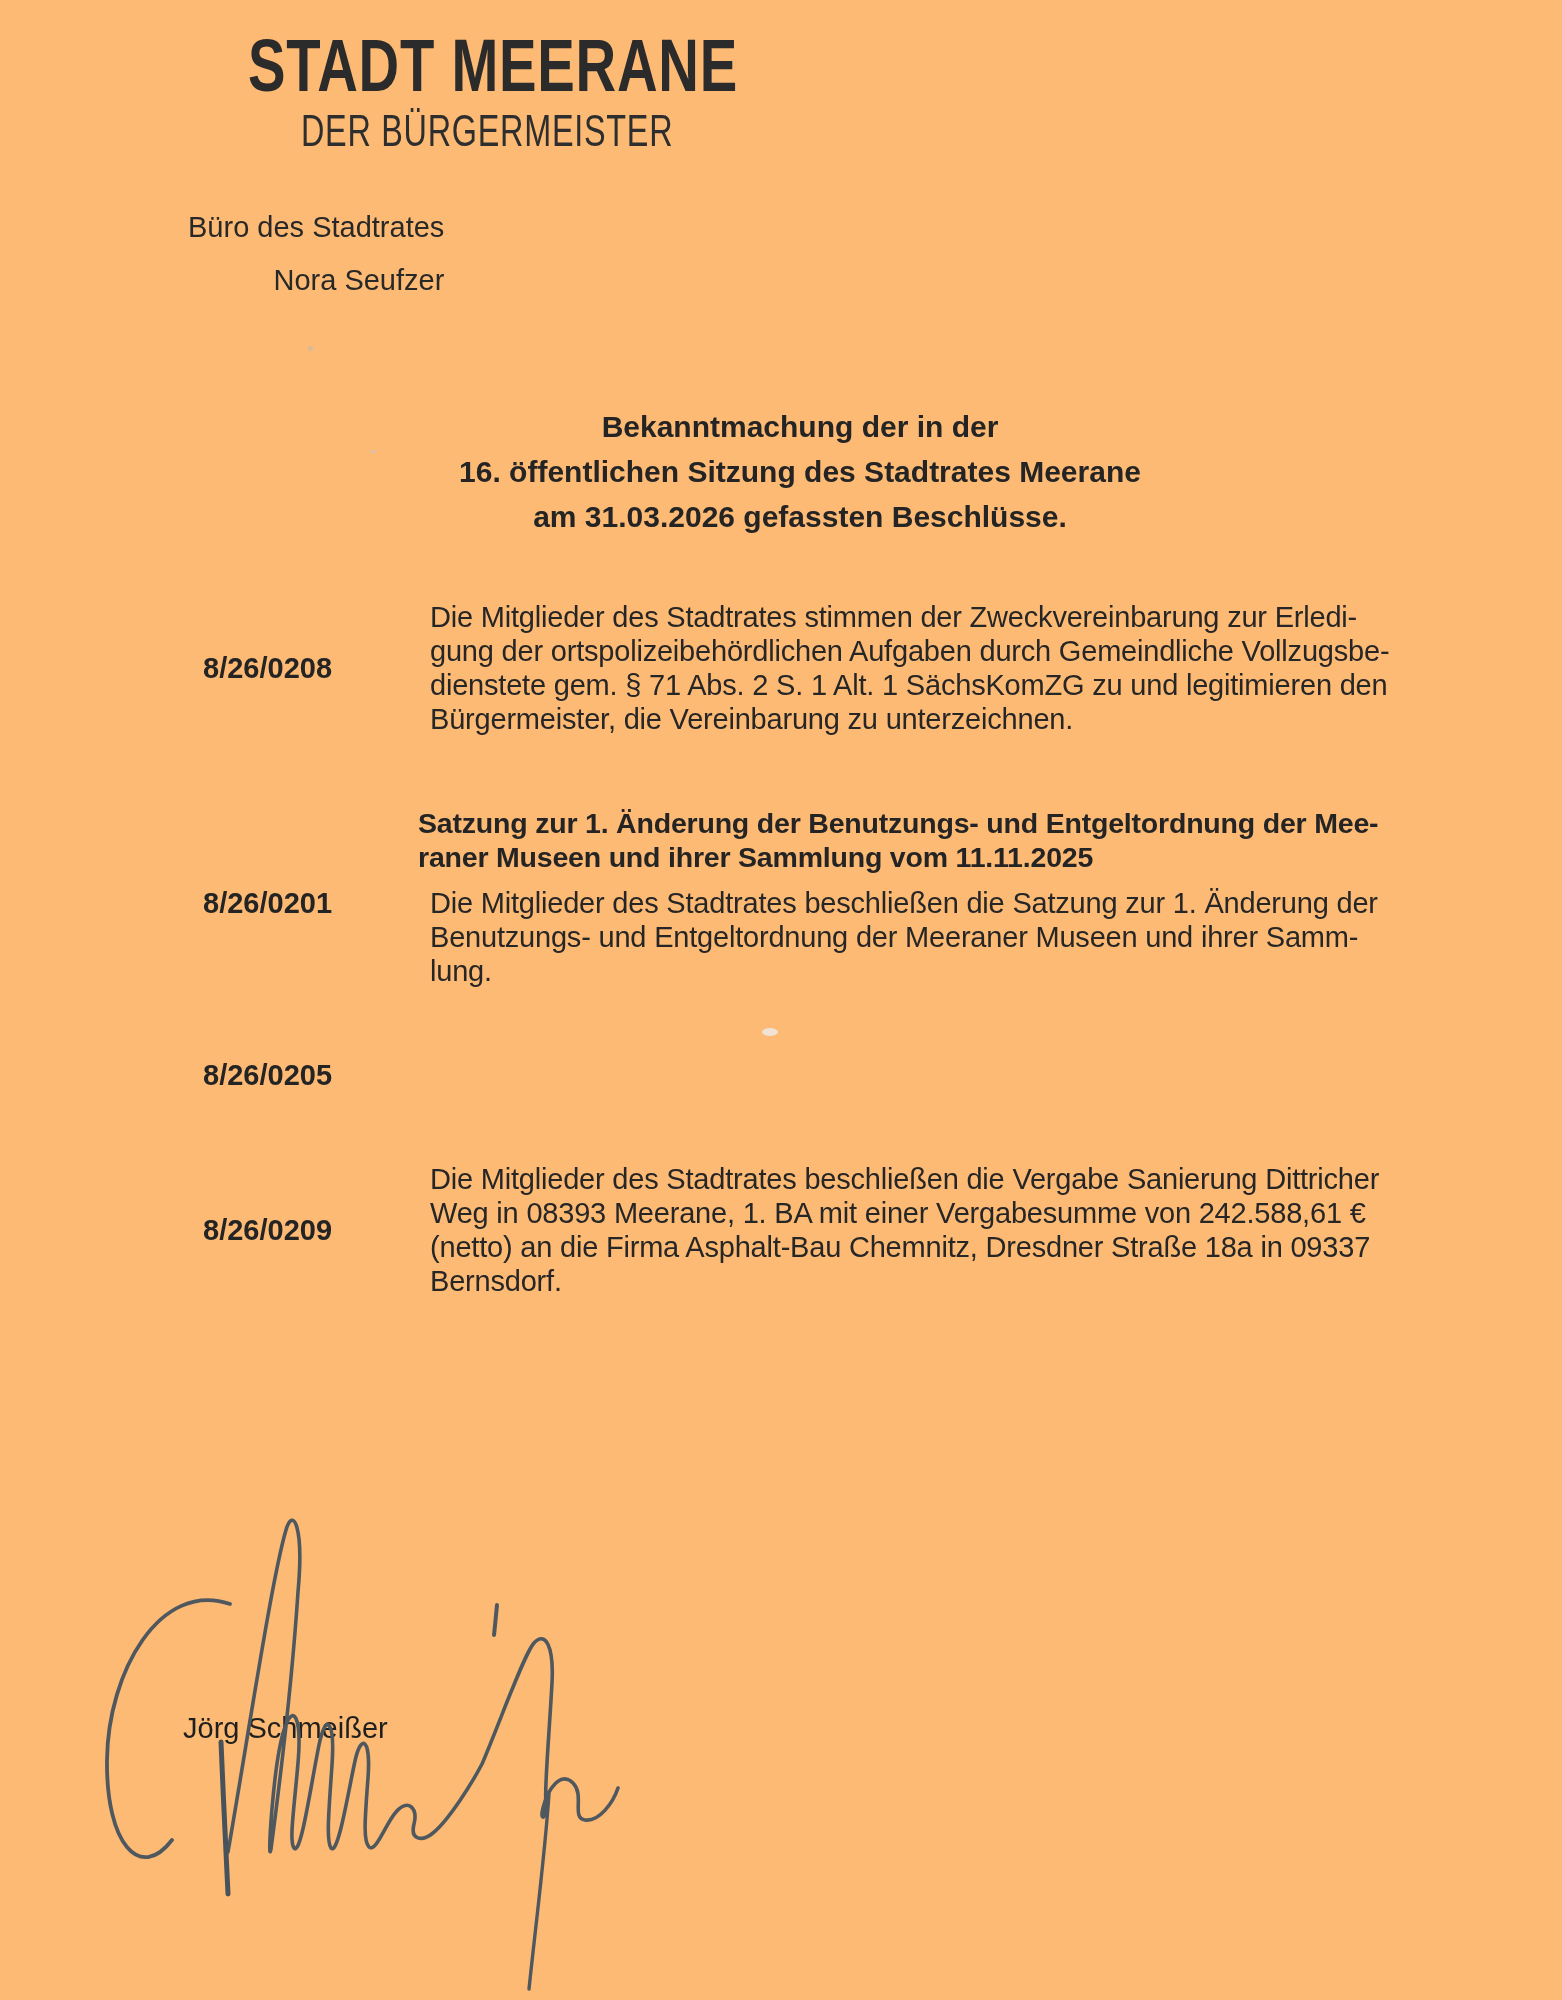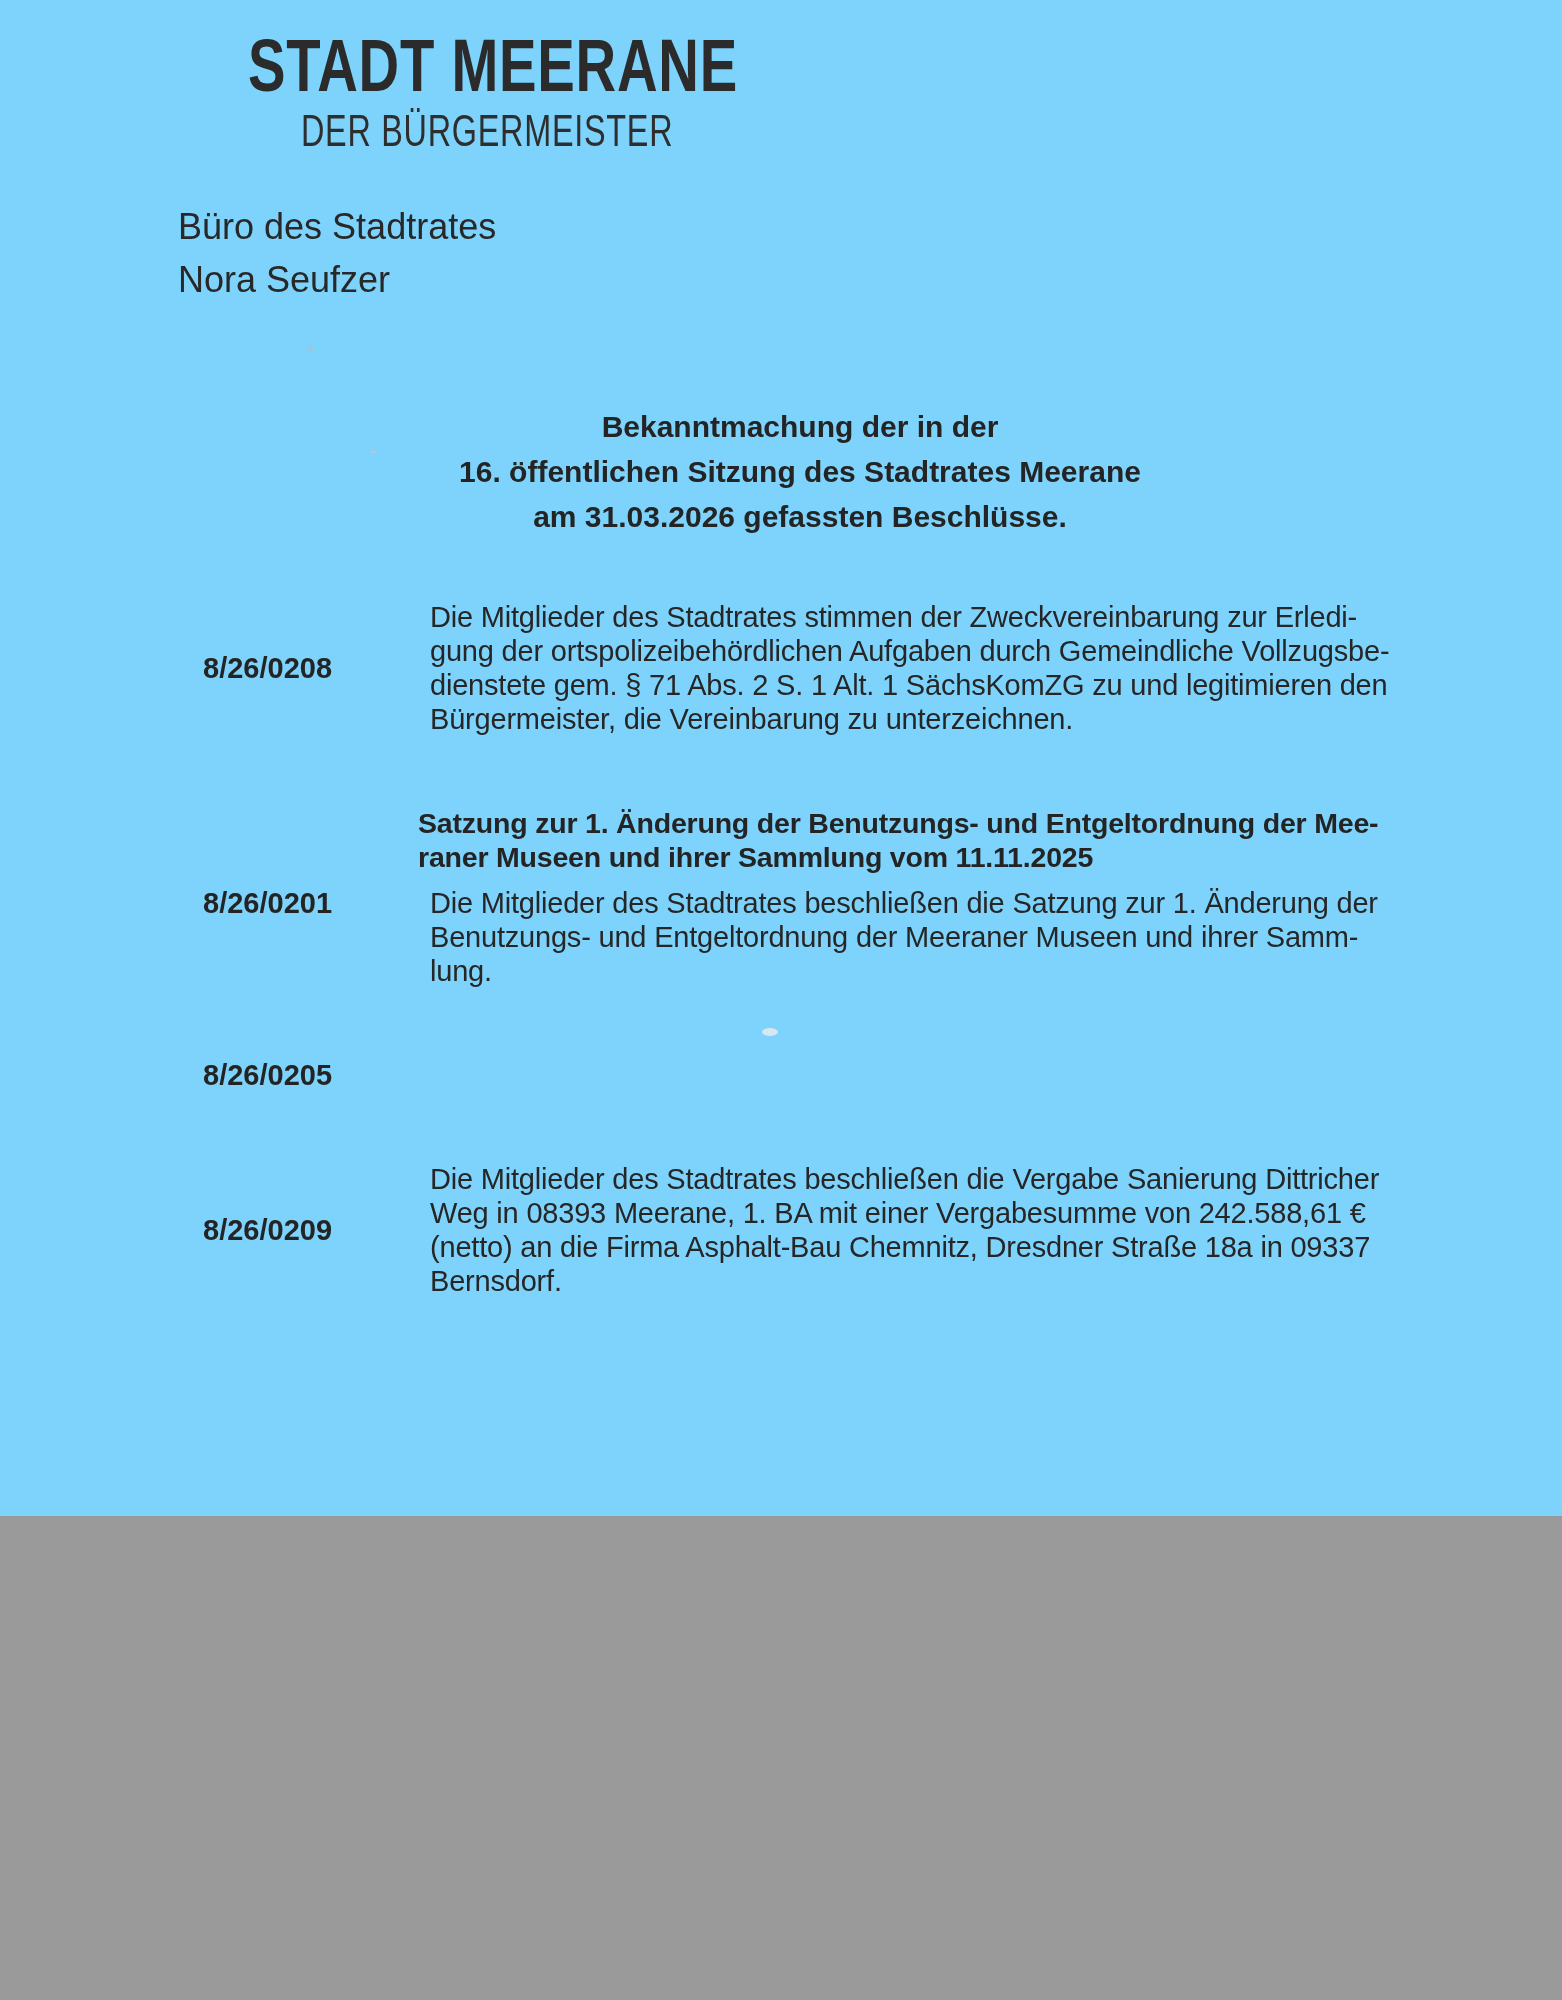--- a/index.html
+++ b/index.html
@@ -1,40 +1,40 @@
 <!DOCTYPE html>
 <html lang="de"><head>
 <meta charset="utf-8">
 <title>Bekanntmachung Stadtrat Meerane</title>
 <style>
   html,body{margin:0;padding:0;background:#9a9a9a;}
   .page{
     position:relative;
-    width:1562px;height:1516px;
+    width:1562px;height:2000px;
     margin:0 auto;
-    background:#7dd3fc;
+    background:#fdba74;
     font-family:"Liberation Sans", sans-serif;
     color:#222;
     overflow:hidden;
   }
   
   .logo-city{
     position:absolute;left:248px;top:22px;
     font-size:75px;font-weight:bold;letter-spacing:1px;
     color:#2b2b2b;white-space:nowrap;
     transform:scaleX(0.75);transform-origin:0 0;
   }
   .logo-sub{
     position:absolute;left:301px;top:105px;
     font-size:45px;font-weight:normal;letter-spacing:1px;
     color:#2e2e2e;white-space:nowrap;
     transform:scaleX(0.72);transform-origin:0 0;
   }
   
-  .sender{position:absolute;left:178px;top:210px;font-size:36px;line-height:34px;color:#282828;}
+  .sender{position:absolute;left:188px;top:210px;font-size:29px;line-height:34px;color:#282828;text-align:right;}
   .sender .sender-office{margin-bottom:19px;}
   
   .doc-title{
     position:absolute;left:240px;top:404px;width:1120px;
     text-align:center;font-size:30px;font-weight:bold;line-height:45px;
     white-space:pre;color:#242424;
   }
   
   .resolutions{position:absolute;left:203px;top:588px;width:1195px;}
   .resolution{display:flex;margin-bottom:58px;align-items:center;}

